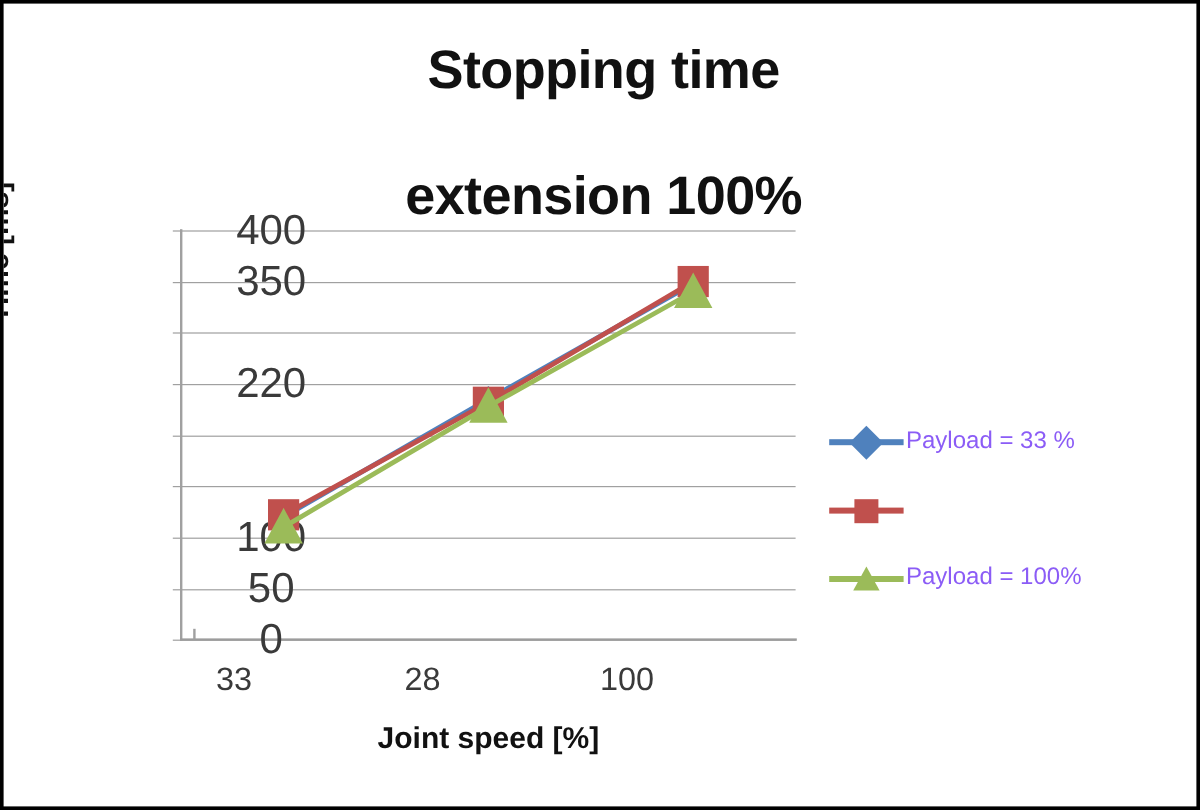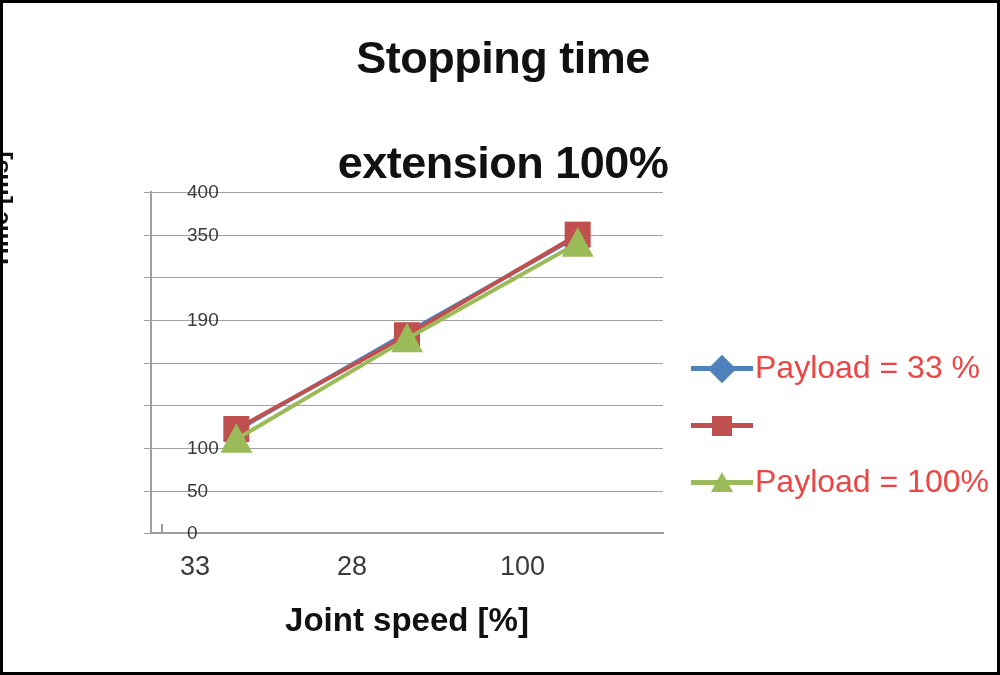--- a/index.html
+++ b/index.html
@@ -81,24 +81,24 @@
     left: 158px;
     top: 521px;
     width: 2px;
     height: 9px;
     background: #a0a0a0;
   }
 
   
   .y-label {
     position: absolute;
-    right: 660px;
+    right: 696px;
     width: 150px;
-    text-align: left;
-    font-size: 19px;
+    text-align: center;
+    font-size: 35px;
     color: #3a3a3a;
     transform: translateY(-50%);
     white-space: nowrap;
   }
   #y-axis-title {
     position: absolute;
     left: -18px;
     top: 266px;
     font-size: 25px;
     font-weight: bold;
@@ -117,21 +117,21 @@
     color: #3a3a3a;
     transform: translateX(-70px);
     white-space: nowrap;
   }
   #x-axis-title {
     position: absolute;
     left: 148px;
     top: 598px;
     width: 512px;
     text-align: center;
-    font-size: 33px;
+    font-size: 25px;
     font-weight: bold;
     color: #111111;
     white-space: nowrap;
   }
 
   
   #series-svg {
     position: absolute;
     left: 0;
     top: 0;
@@ -178,22 +178,22 @@
   .sym-triangle {
     width: 0 !important;
     height: 0 !important;
     left: 20px !important;
     top: 4px !important;
     border-left: 11px solid transparent;
     border-right: 11px solid transparent;
     background: none !important;
   }
   .legend-label {
-    font-size: 32px;
-    color: #ef4444;
+    font-size: 20px;
+    color: #8b5cf6;
     white-space: nowrap;
     padding-left: 2px;
   }
 </style>
 </head>
 <body>
 
 <div id="chart-frame">
 
   <div id="chart-title">
@@ -230,21 +230,21 @@
     <div class="gridline" style="top:299px">
         <span class="y-tick-mark"></span>
       </div>
     <div class="gridline" style="top:341px">
         <span class="y-tick-mark"></span>
       </div>
   </div>
 
   <div class="y-label" style="top:189px">400</div>
   <div class="y-label" style="top:232px">350</div>
-  <div class="y-label" style="top:317px">190</div>
+  <div class="y-label" style="top:317px">220</div>
   <div class="y-label" style="top:445px">100</div>
   <div class="y-label" style="top:488px">50</div>
   <div class="y-label" style="top:530px">0</div>
 
   <div id="y-axis-title">Time [ms]</div>
 
   <div class="x-label" style="left:247px">33</div>
   <div class="x-label" style="left:404px">28</div>
   <div class="x-label" style="left:567px">100</div>
 

